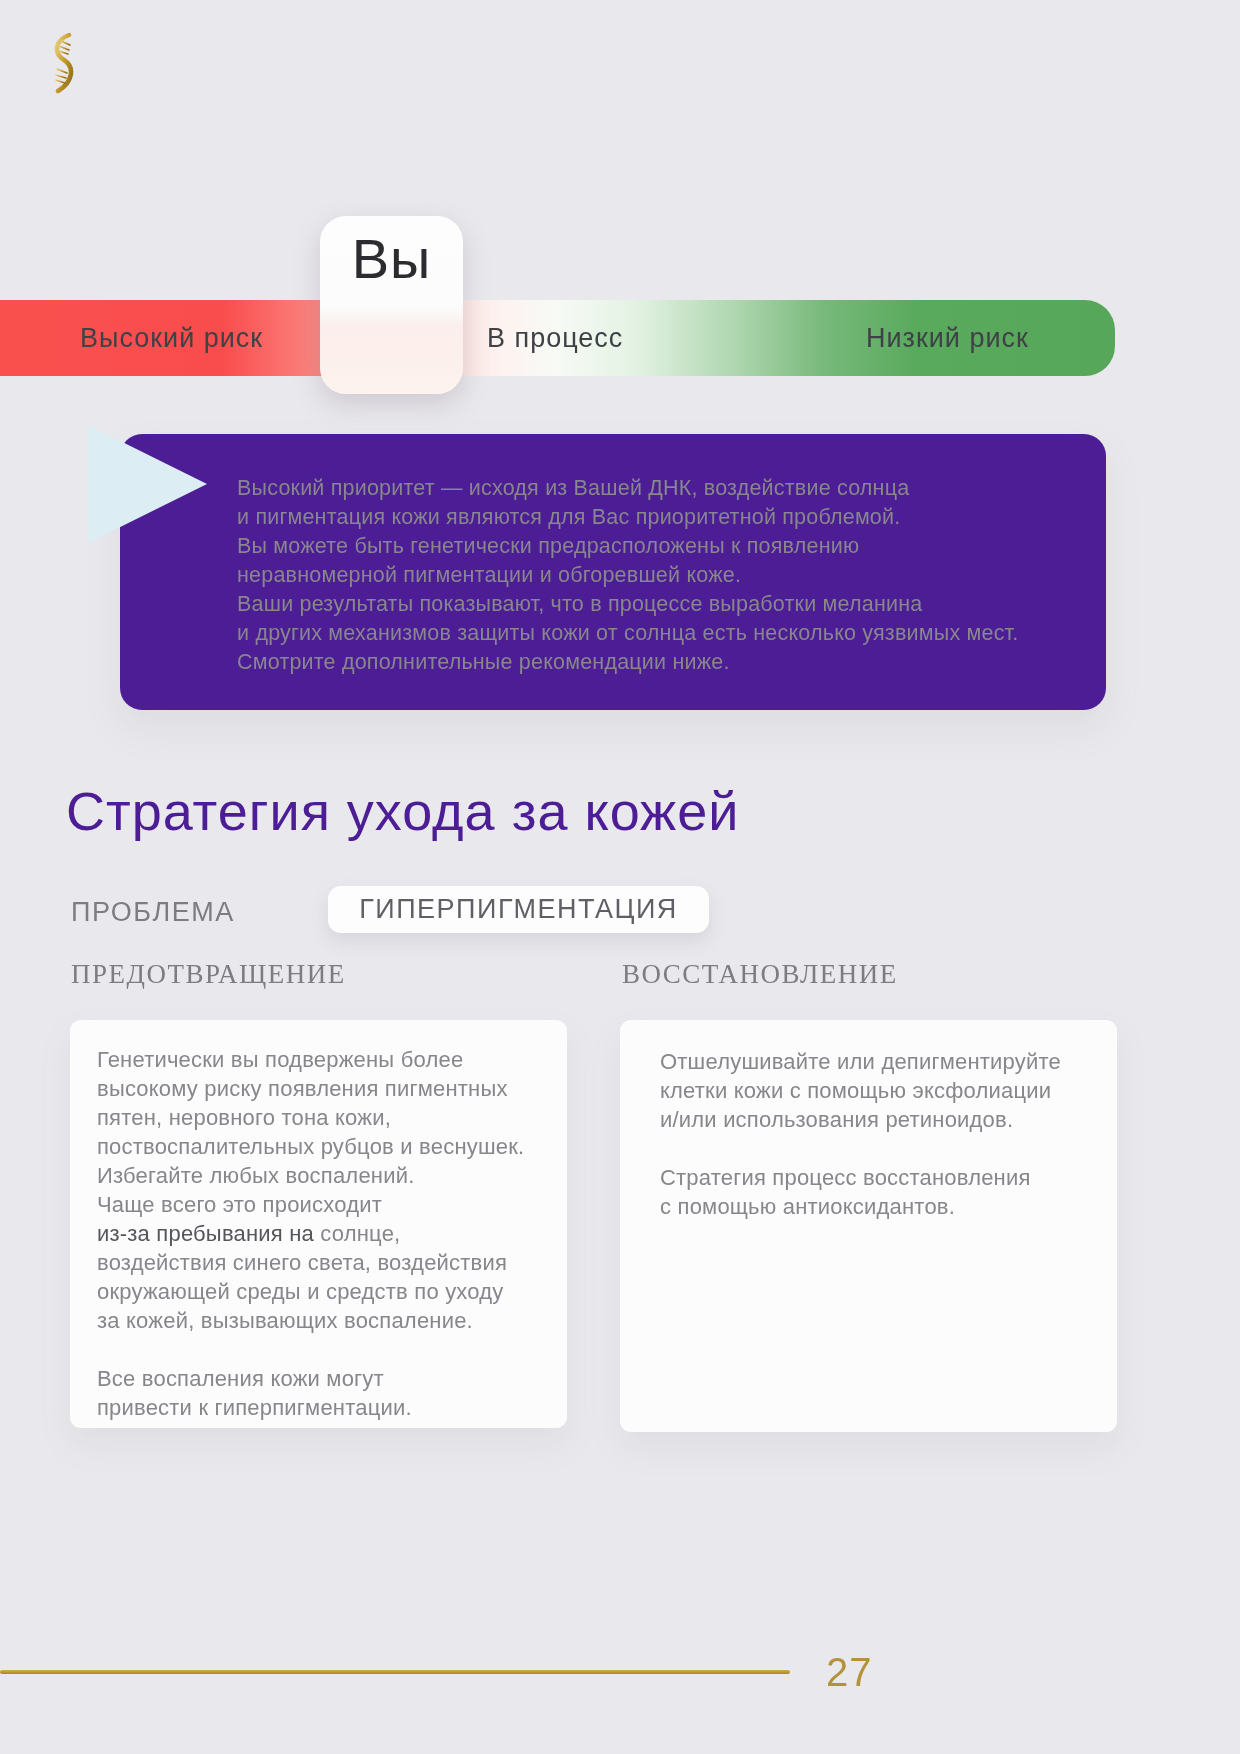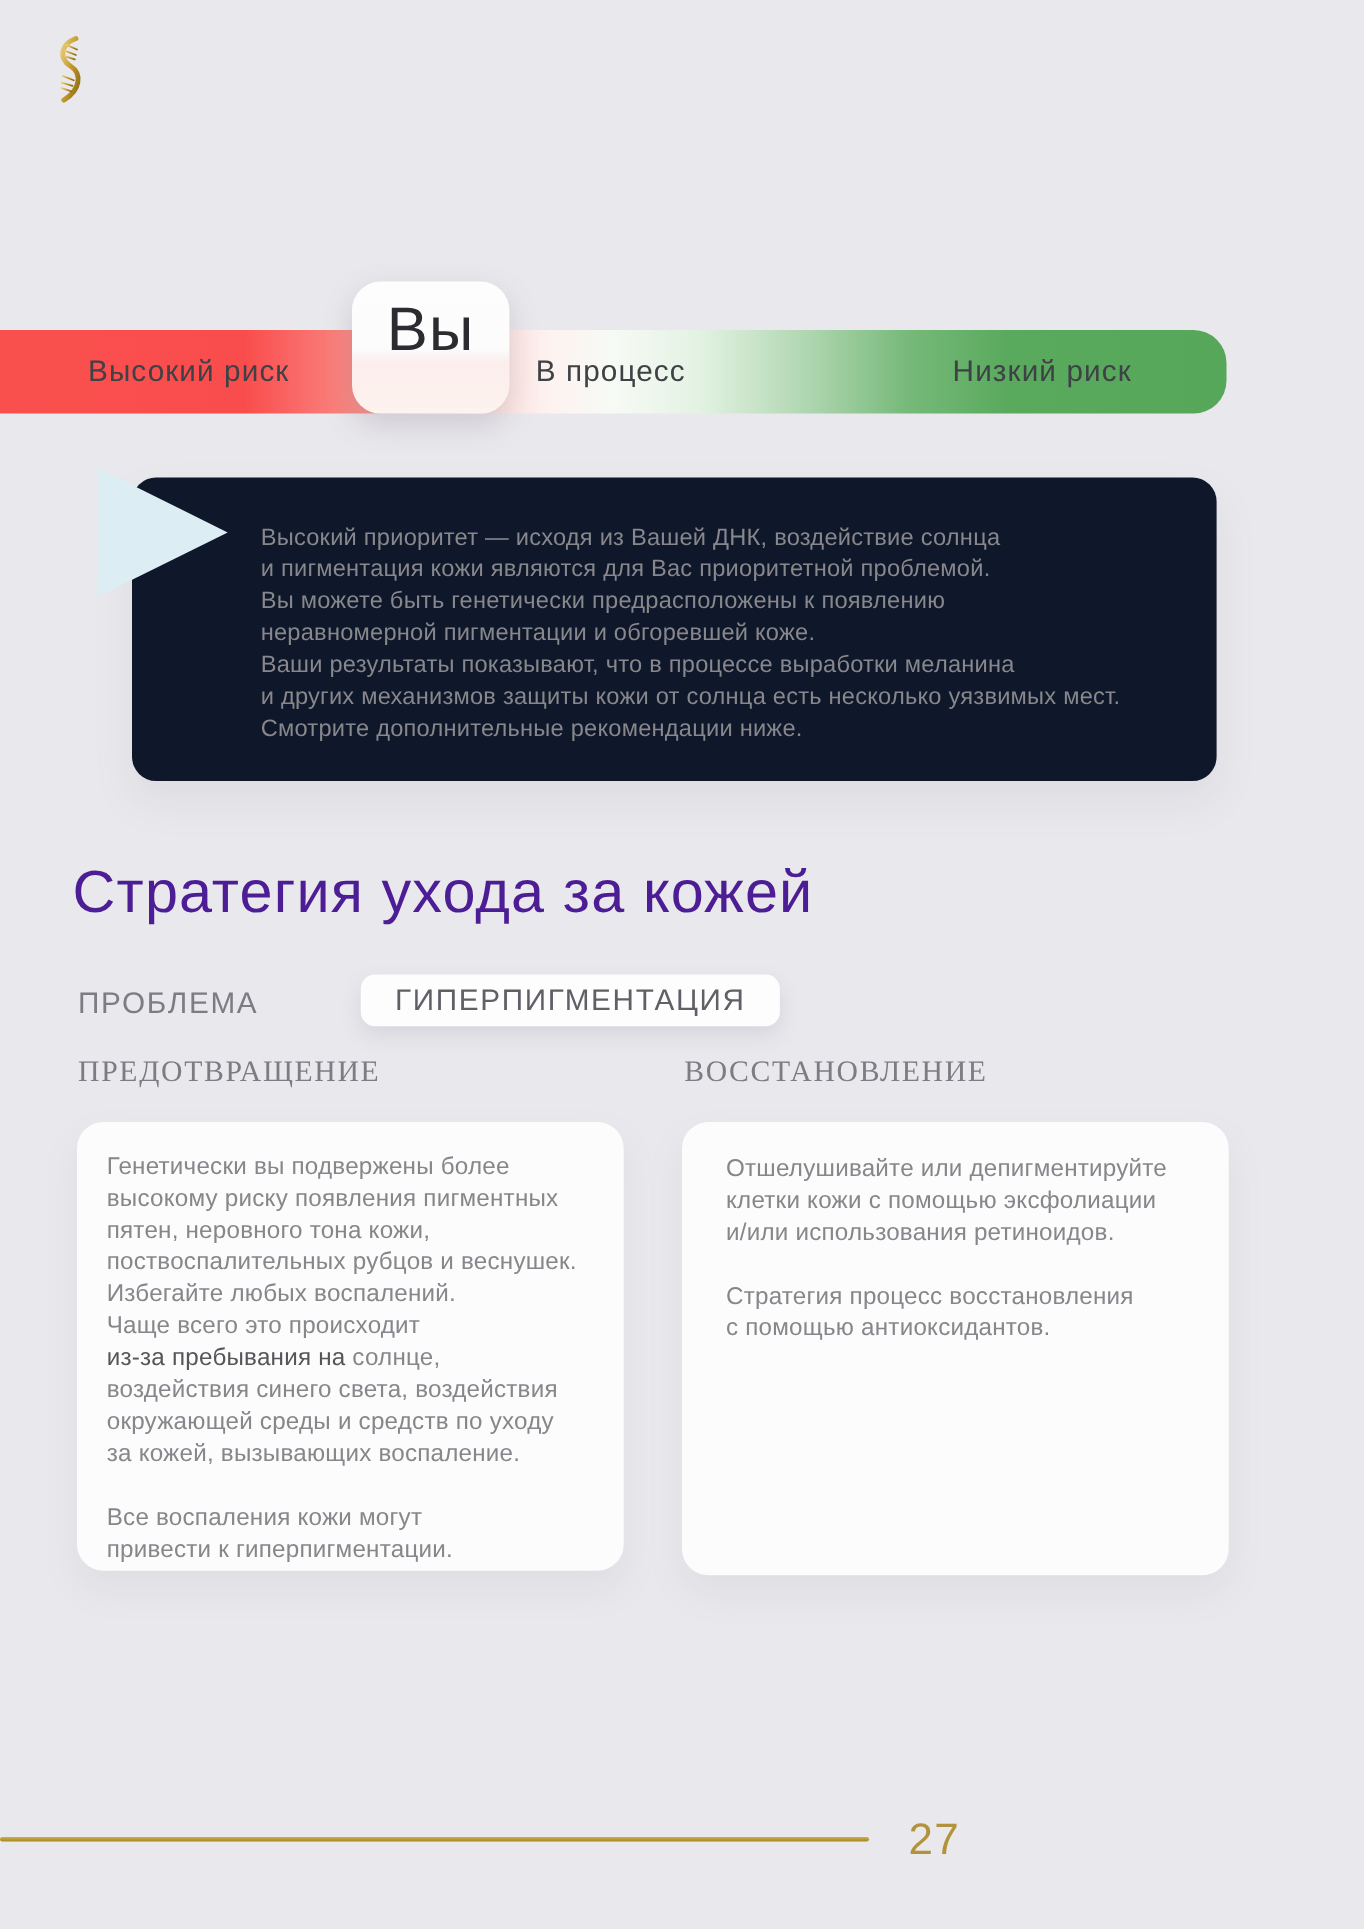--- a/index.html
+++ b/index.html
@@ -28,33 +28,33 @@
   }
   .bar-label{
     position:absolute;top:50%;transform:translateY(-50%);
     font-size:27px;font-weight:300;color:#3e4146;letter-spacing:1px;white-space:nowrap;
   }
   .bar-label.high{left:80px;}
   .bar-label.mid{left:487px;}
   .bar-label.low{left:866px;}
   
   .marker{
-    position:absolute;left:320px;top:216px;width:143px;height:120px;
+    position:absolute;left:320px;top:216px;width:143px;height:178px;
     border-radius:26px;z-index:3;
     background:linear-gradient(180deg,#fdfdfe 0%,#fcfcfd 50%,#fbeeec 62%,#fcefec 78%,#fdf3ef 100%);
     box-shadow:0 10px 26px rgba(125,115,130,.25);
-    display:flex;justify-content:center;align-items:flex-start;padding-top:10px;box-sizing:border-box;margin-top:40px;
+    display:flex;justify-content:center;align-items:flex-start;padding-top:10px;box-sizing:border-box;
   }
   .marker span{font-size:56px;font-weight:200;color:#2b2b30;letter-spacing:1px;}
   
   .triangle{position:absolute;left:88px;top:425px;z-index:5;}
   
   .summary-card{
     position:absolute;left:120px;top:434px;width:986px;height:276px;
-    background:#0f172a;border-radius:22px;z-index:4;
+    background:#4c1d95;border-radius:22px;z-index:4;
     box-shadow:0 18px 36px rgba(140,140,160,.12);
   }
   .summary-card p{
     position:absolute;left:117px;top:40px;margin:0;
     font-size:21.5px;line-height:29px;color:#87878c;letter-spacing:.2px;white-space:pre-line;
   }
   
   .h2{
     position:absolute;left:66px;top:780px;margin:0;
     font-size:54px;font-weight:300;color:#4c1d95;letter-spacing:1px;white-space:nowrap;
@@ -71,21 +71,21 @@
     font-size:27px;font-weight:400;color:#5f5f66;letter-spacing:1.5px;
   }
   .col-header{
     position:absolute;top:959px;
     font-size:27px;font-weight:300;color:#7c7c82;letter-spacing:1.5px;white-space:nowrap;font-family:Liberation Serif, serif;
   }
   .col-header.prevention{left:71px;}
   .col-header.restoration{left:622px;}
   
   .card{
-    position:absolute;top:1020px;background:#fcfcfd;border-radius:24px;
+    position:absolute;top:1020px;background:#fcfcfd;border-radius:11px;
     box-shadow:0 16px 32px rgba(140,140,160,.10);box-sizing:border-box;
   }
   .card.prevention{left:70px;width:497px;height:408px;padding:25px 20px 0 27px;}
   .card.restoration{left:620px;width:497px;height:412px;padding:27px 20px 0 40px;}
   .card p{
     margin:0;font-size:22px;line-height:29px;color:#86868b;
     letter-spacing:.2px;white-space:pre-line;
   }
   .card p + p{margin-top:29px;}
   .hl{color:#55555a;}

